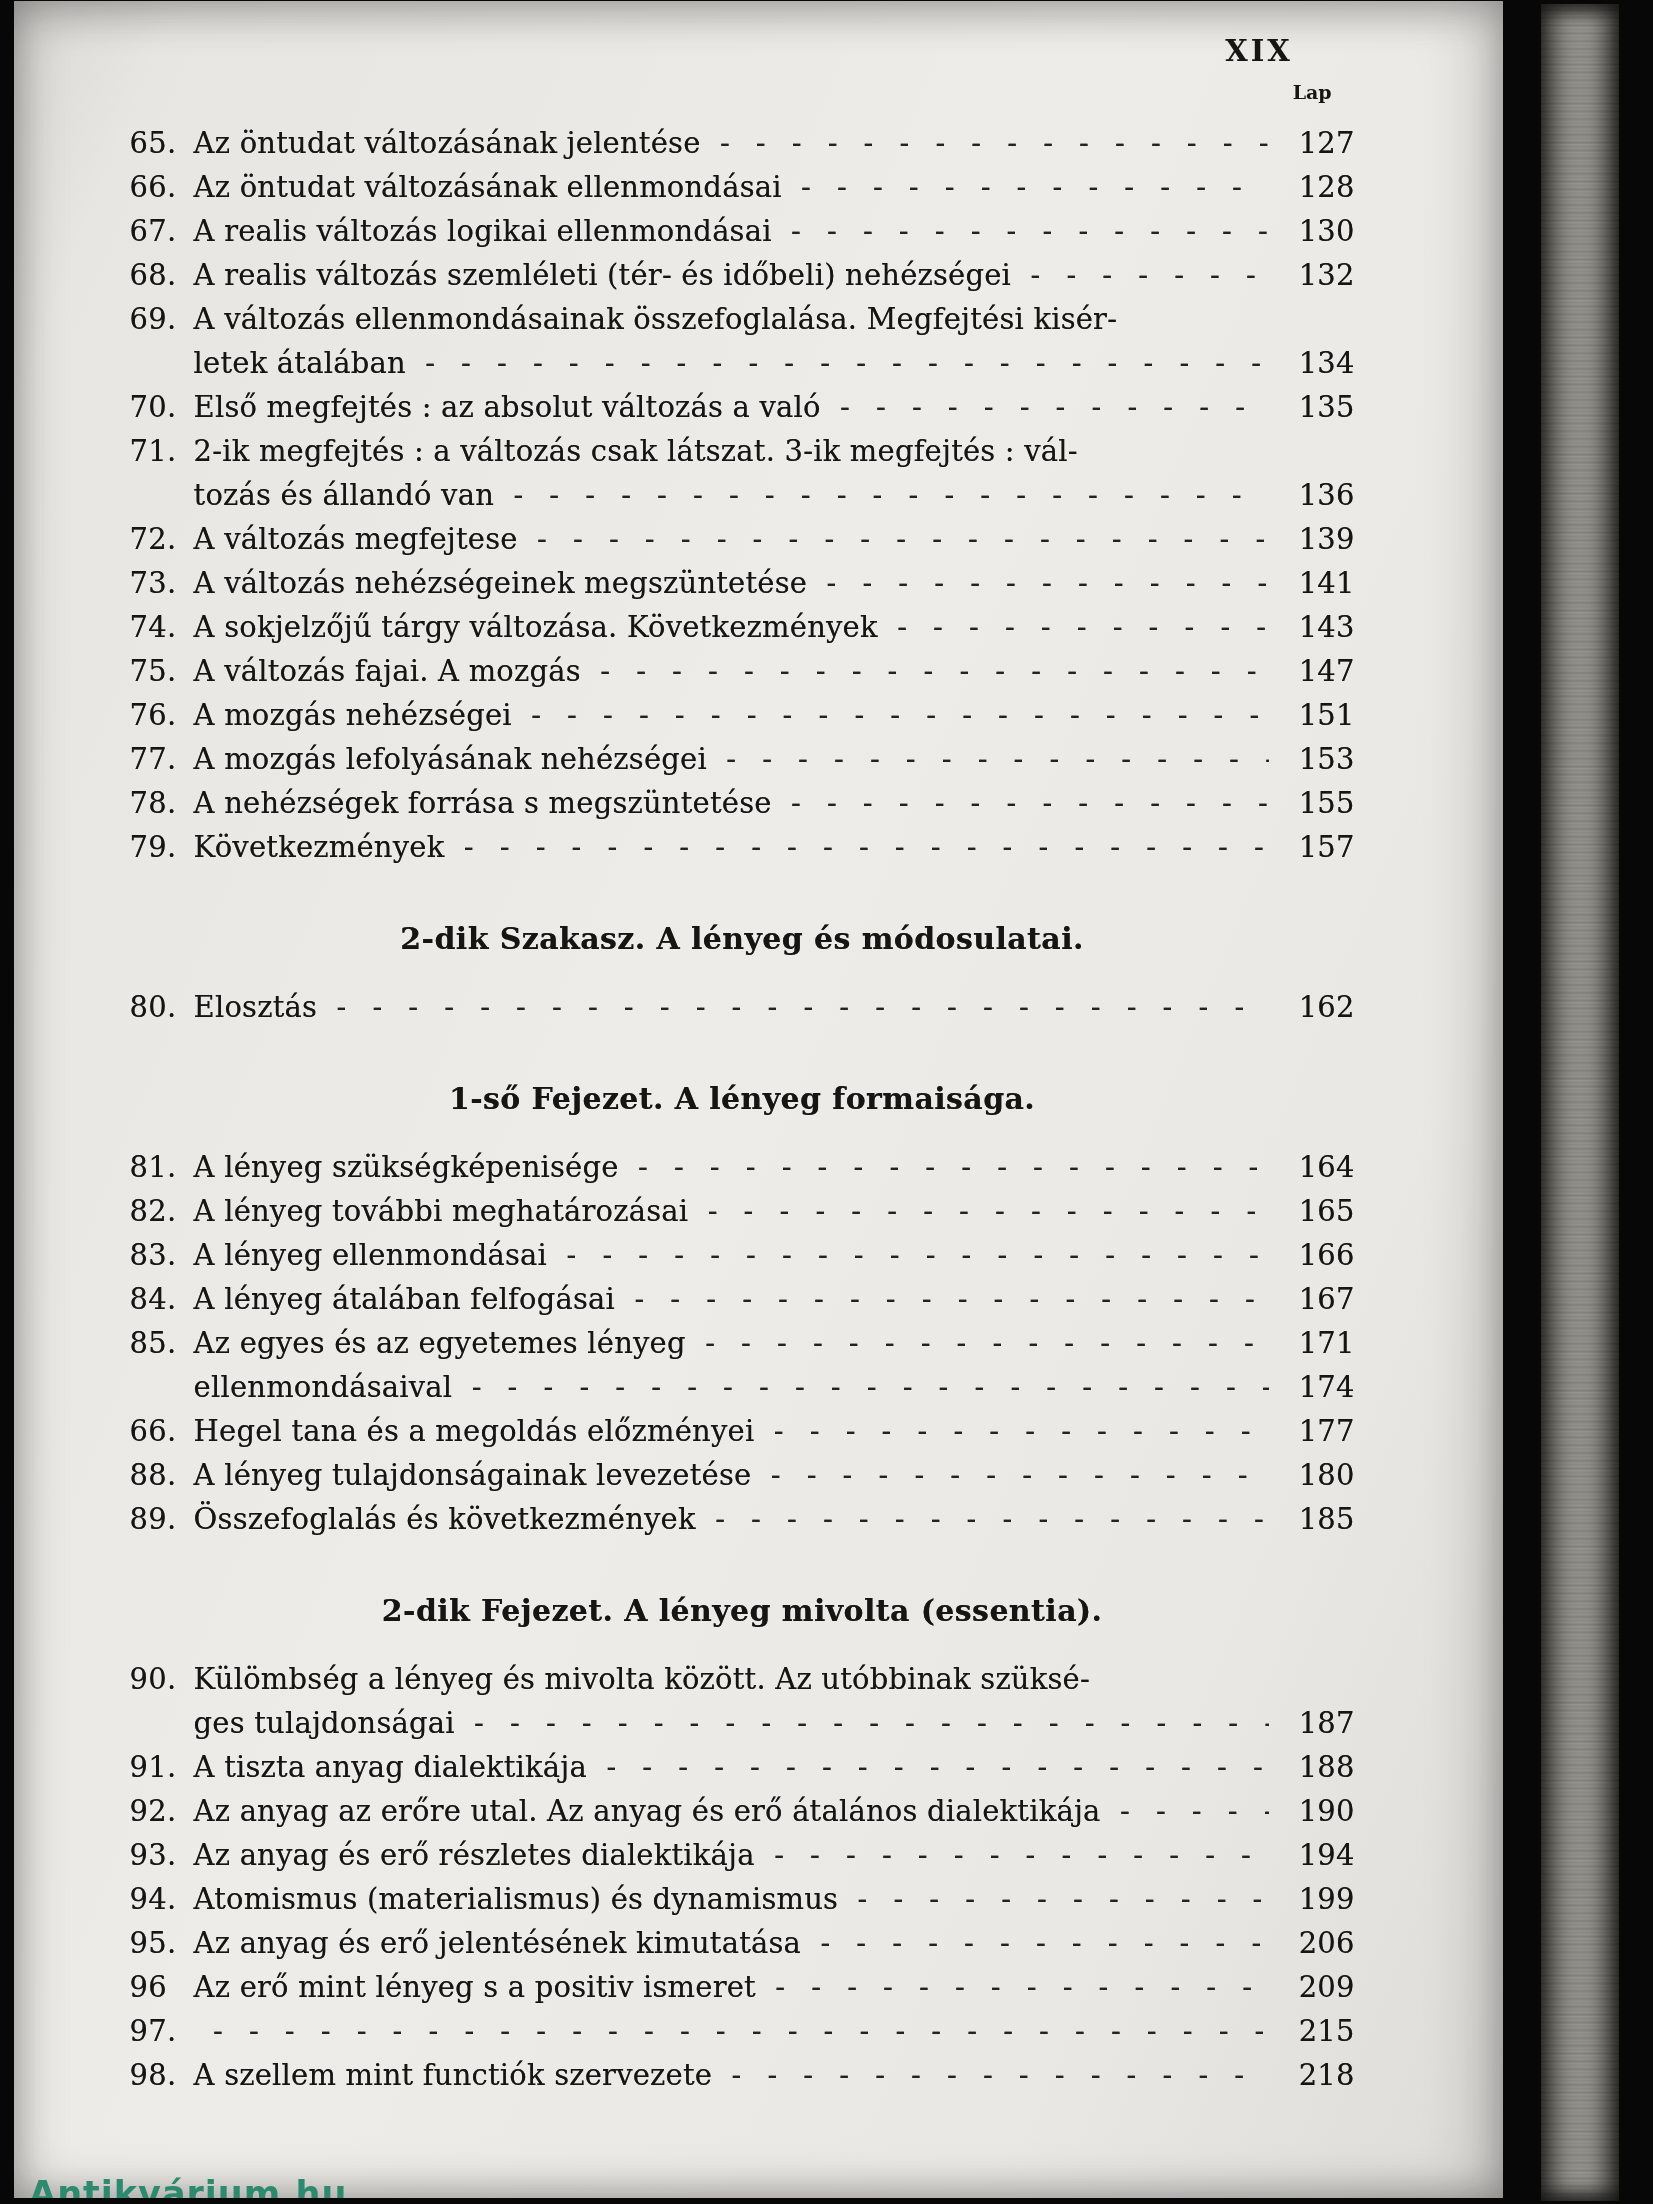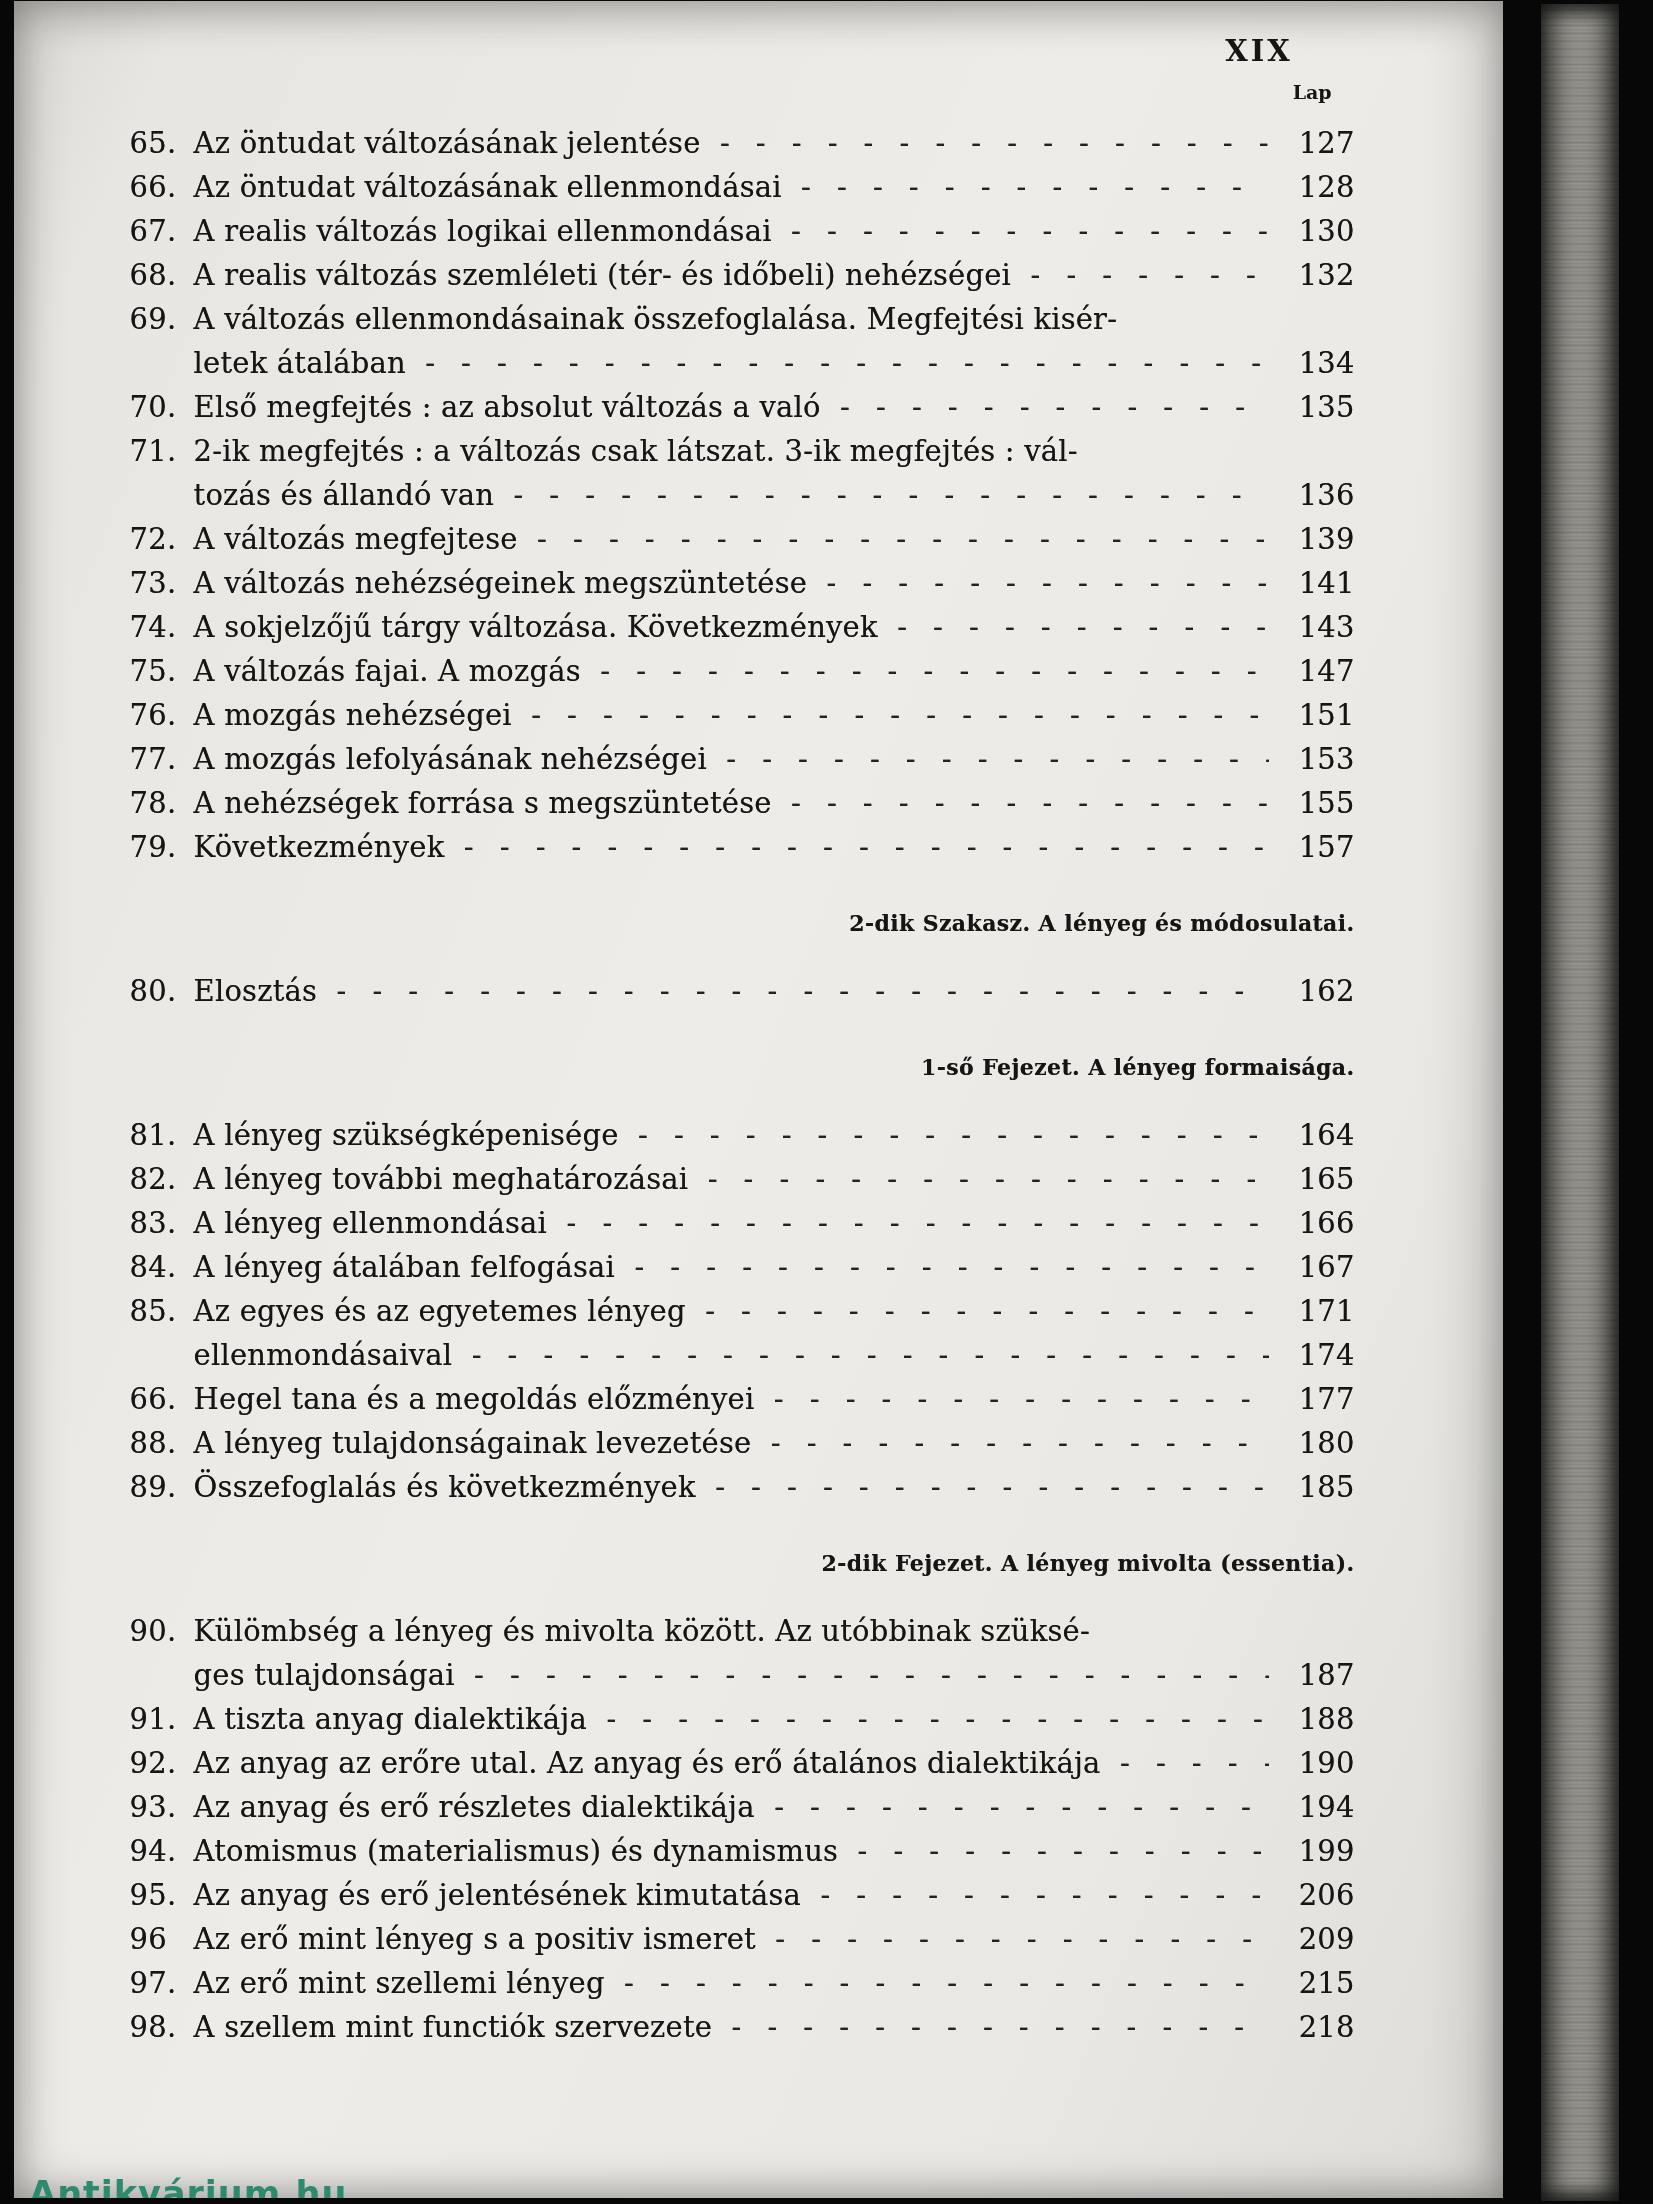--- a/index.html
+++ b/index.html
@@ -86,24 +86,24 @@
     margin: 0 15.5px 0 19.4px;
     word-spacing: 16.5px;
     color: #232220;
   }
   .pageno {
     flex: 0 0 auto;
     min-width: 70px;
     text-align: right;
   }
   .heading {
-    text-align: right;
+    text-align: center;
     font-weight: 700;
-    font-size: 22px;
-    margin: 32px 0 24px;
+    font-size: 30px;
+    margin: 48px 0 24px;
     letter-spacing: 0.4px;
   }
   .watermark {
     position: absolute;
     left: 15.5px;
     bottom: -15.5px;
     font-family: "DejaVu Sans", sans-serif;
     font-weight: 700;
     font-size: 35px;
     letter-spacing: 1px;
@@ -338,21 +338,20 @@
           <span class="pageno">206</span>
         </div>
         <div class="row">
           <span class="num">96</span>
           <span class="title">Az erő mint lényeg s a positiv ismeret</span>
           <span class="leader">- - - - - - - - - - - - - - - - - - - - - - - - - - - - - - - - - - - - - - - - - - - - - - - - - - - - - - - - - - - - - - - - - - - - - -</span>
           <span class="pageno">209</span>
         </div>
         <div class="row">
           <span class="num">97.</span>
-          <span class="title">Az erő mint szellemi lényeg</span>
           <span class="leader">- - - - - - - - - - - - - - - - - - - - - - - - - - - - - - - - - - - - - - - - - - - - - - - - - - - - - - - - - - - - - - - - - - - - - -</span>
           <span class="pageno">215</span>
         </div>
         <div class="row">
           <span class="num">98.</span>
           <span class="title">A szellem mint functiók szervezete</span>
           <span class="leader">- - - - - - - - - - - - - - - - - - - - - - - - - - - - - - - - - - - - - - - - - - - - - - - - - - - - - - - - - - - - - - - - - - - - - -</span>
           <span class="pageno">218</span>
         </div>
       </div>

